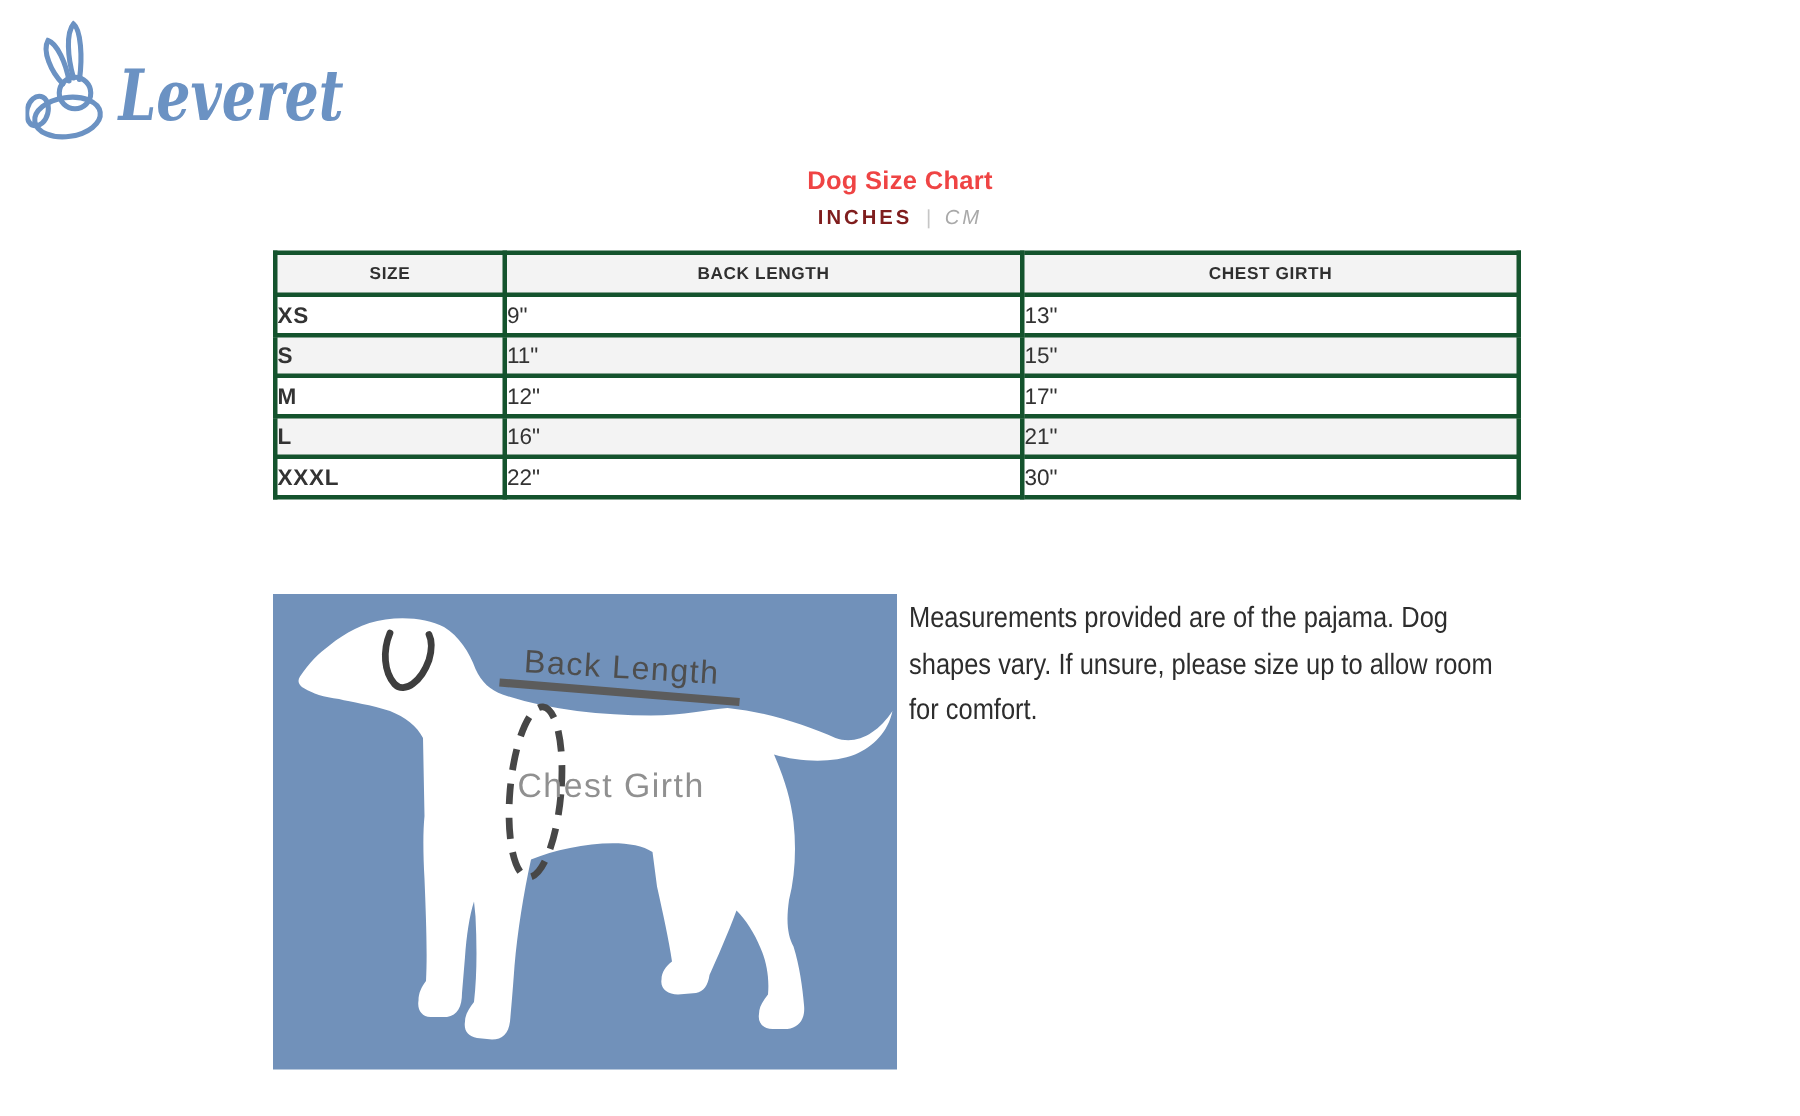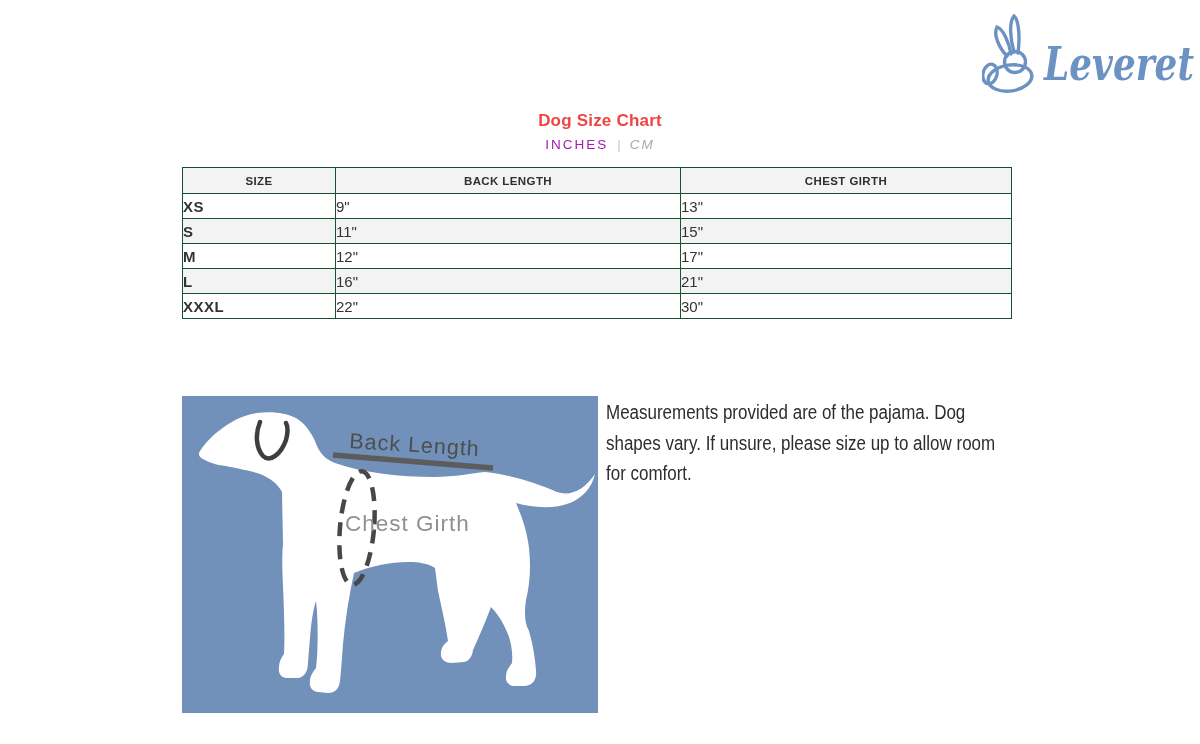--- a/index.html
+++ b/index.html
@@ -1,40 +1,40 @@
 <!DOCTYPE html>
 <html><head>
 <meta charset="utf-8">
 <style>
   html,body{margin:0;padding:0;background:#fff;}
   body{
     position:relative;width:1200px;height:744px;overflow:hidden;
     font-family:"Liberation Sans",sans-serif;
   }
   
-  .logo-wrap{position:absolute;top:8px;left:0;right:0;display:flex;justify-content:flex-end;}
+  .logo-wrap{position:absolute;top:8px;left:0;right:0;display:flex;justify-content:flex-start;padding-left:17px;}
   .page-title{
     position:absolute;top:111px;left:0;right:0;text-align:center;
     font-size:17px;font-weight:700;color:#ef4444;letter-spacing:.2px;
   }
   .units{
     position:absolute;top:137px;left:0;right:0;text-align:center;
     font-size:13.5px;
   }
-  .unit-active{color:#a21caf;font-weight:400;letter-spacing:2px;cursor:pointer;}
+  .unit-active{color:#7f1d1d;font-weight:700;letter-spacing:2px;cursor:pointer;}
   .unit-divider{color:#c6c6c6;font-weight:400;padding:0 9px;}
   .unit-inactive{color:#a9a9a9;font-weight:400;letter-spacing:2px;cursor:pointer;font-style:italic;}
 
   
   table.size-chart{
     position:absolute;left:182px;top:167px;width:829px;
     border-collapse:collapse;table-layout:fixed;color:#333;
   }
   .size-chart th,.size-chart td{
-    border:1px solid #14532d;vertical-align:middle;padding:0;
+    border:3px solid #14532d;vertical-align:middle;padding:0;
   }
   .size-chart th{height:25px;background:#f3f3f3;font-size:11.5px;letter-spacing:.4px;color:#2f2f2f;}
   .size-chart td{height:24px;font-size:15px;}
   .size-chart td.size-cell{font-weight:700;letter-spacing:.5px;}
   .size-chart tr.alt td{background:#f3f3f3;}
 
   
   .diagram{
     position:absolute;left:182px;top:396px;width:416px;height:317px;
     background:#7191ba;

